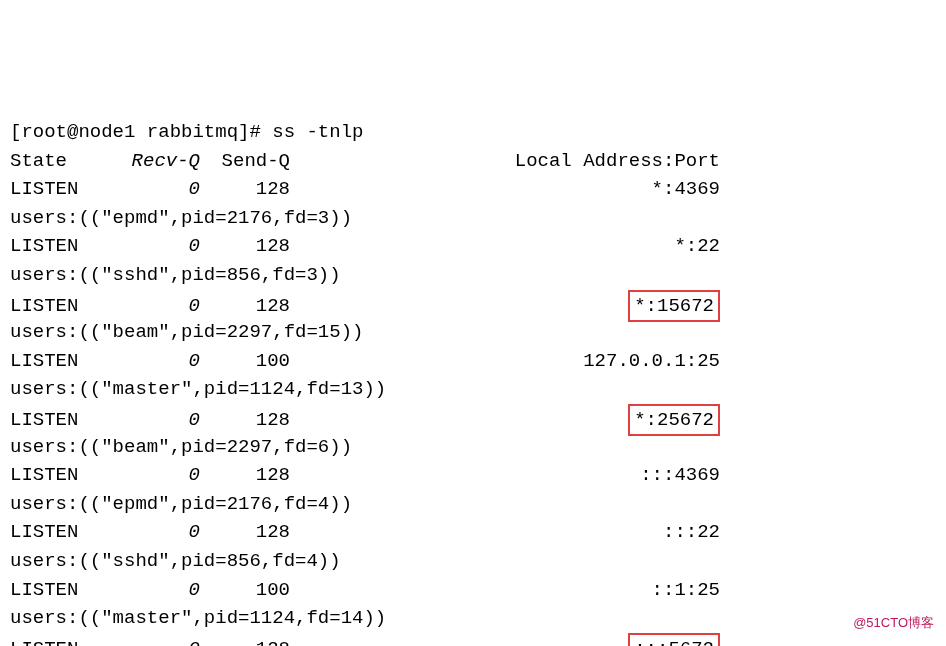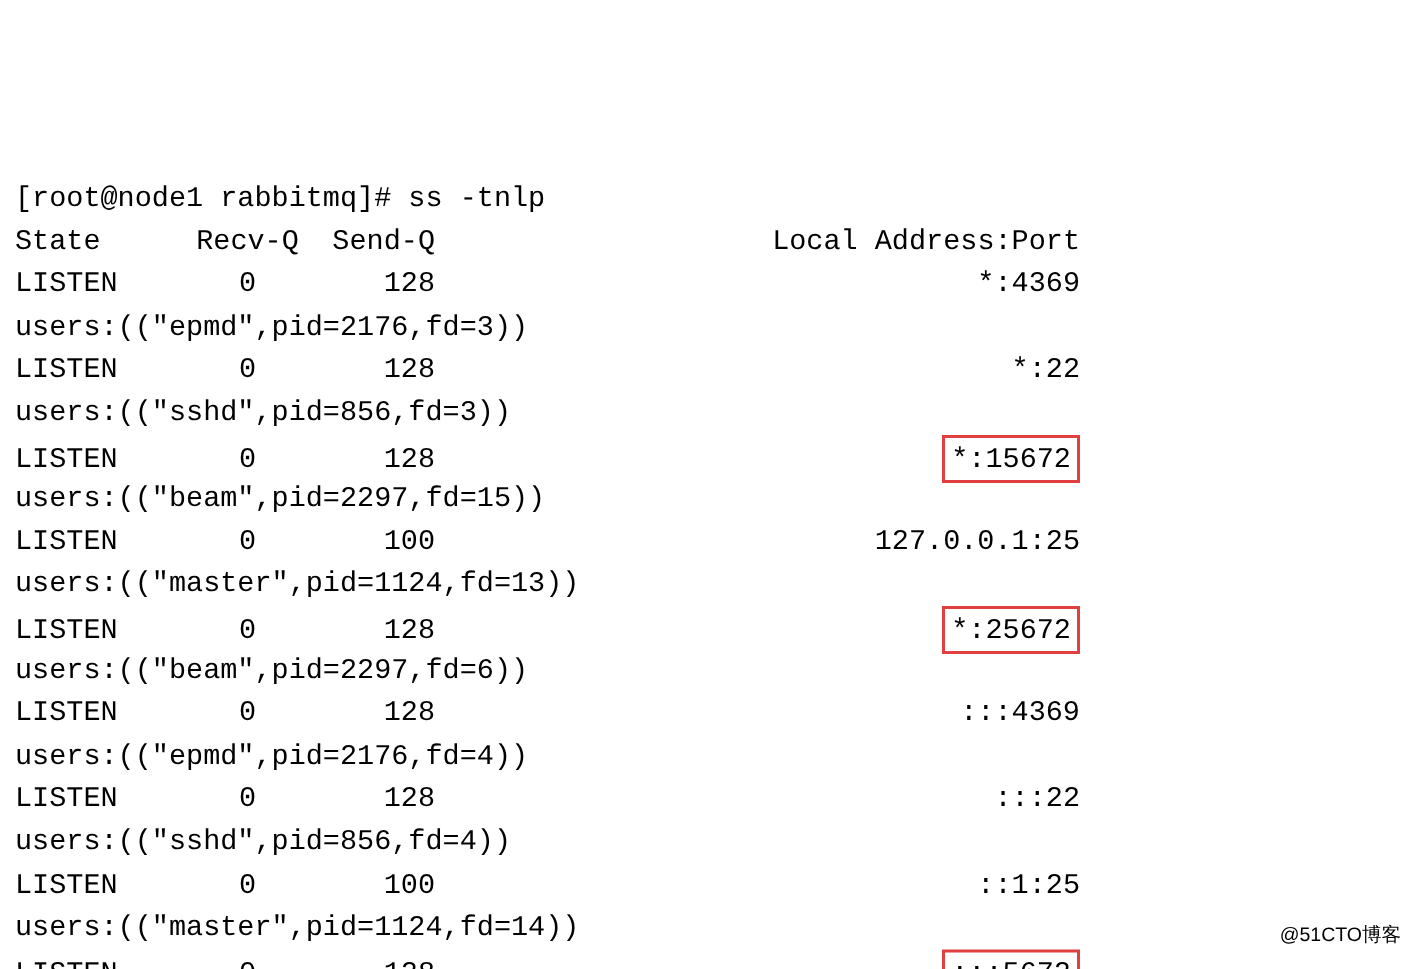--- a/index.html
+++ b/index.html
@@ -28,25 +28,25 @@
       padding: 0 4px;
       display: inline-block;
       box-sizing: border-box;
     }
     .watermark {
       position: absolute;
       bottom: 14px;
       right: 12px;
       font-family: Arial, sans-serif;
       font-size: 13px;
-      color: #000000;
+      color: #be185d;
       white-space: nowrap;
     }
     .col-state { display:inline-block; width: 120px; }
-    .col-recvq { display:inline-block; width: 70px; text-align: center; }
+    .col-recvq { display:inline-block; width: 70px; text-align: right; font-style: italic; }
     .col-sendq { display:inline-block; width: 90px; text-align: right; }
     .col-addr  { display:inline-block; width: 430px; text-align: right; }
   </style>
 </head>
 <body>
 
 
 
 <div id="terminal"><div class="term-line">[root@node1 rabbitmq]# ss -tnlp</div><div class="term-line"><span class="col-state">State</span><span class="col-recvq">Recv-Q</span><span class="col-sendq">Send-Q</span><span class="col-addr">Local Address:Port</span></div><div class="term-line"><span class="col-state">LISTEN</span><span class="col-recvq">0</span><span class="col-sendq">128</span><span class="col-addr">*:4369</span></div><div class="term-line">users:(("epmd",pid=2176,fd=3))</div><div class="term-line"><span class="col-state">LISTEN</span><span class="col-recvq">0</span><span class="col-sendq">128</span><span class="col-addr">*:22</span></div><div class="term-line">users:(("sshd",pid=856,fd=3))</div><div class="term-line"><span class="col-state">LISTEN</span><span class="col-recvq">0</span><span class="col-sendq">128</span><span class="col-addr"><span class="highlight-box">*:15672</span></span></div><div class="term-line">users:(("beam",pid=2297,fd=15))</div><div class="term-line"><span class="col-state">LISTEN</span><span class="col-recvq">0</span><span class="col-sendq">100</span><span class="col-addr">127.0.0.1:25</span></div><div class="term-line">users:(("master",pid=1124,fd=13))</div><div class="term-line"><span class="col-state">LISTEN</span><span class="col-recvq">0</span><span class="col-sendq">128</span><span class="col-addr"><span class="highlight-box">*:25672</span></span></div><div class="term-line">users:(("beam",pid=2297,fd=6))</div><div class="term-line"><span class="col-state">LISTEN</span><span class="col-recvq">0</span><span class="col-sendq">128</span><span class="col-addr">:::4369</span></div><div class="term-line">users:(("epmd",pid=2176,fd=4))</div><div class="term-line"><span class="col-state">LISTEN</span><span class="col-recvq">0</span><span class="col-sendq">128</span><span class="col-addr">:::22</span></div><div class="term-line">users:(("sshd",pid=856,fd=4))</div><div class="term-line"><span class="col-state">LISTEN</span><span class="col-recvq">0</span><span class="col-sendq">100</span><span class="col-addr">::1:25</span></div><div class="term-line">users:(("master",pid=1124,fd=14))</div><div class="term-line"><span class="col-state">LISTEN</span><span class="col-recvq">0</span><span class="col-sendq">128</span><span class="col-addr"><span class="highlight-box">:::5672</span></span></div></div>
 

